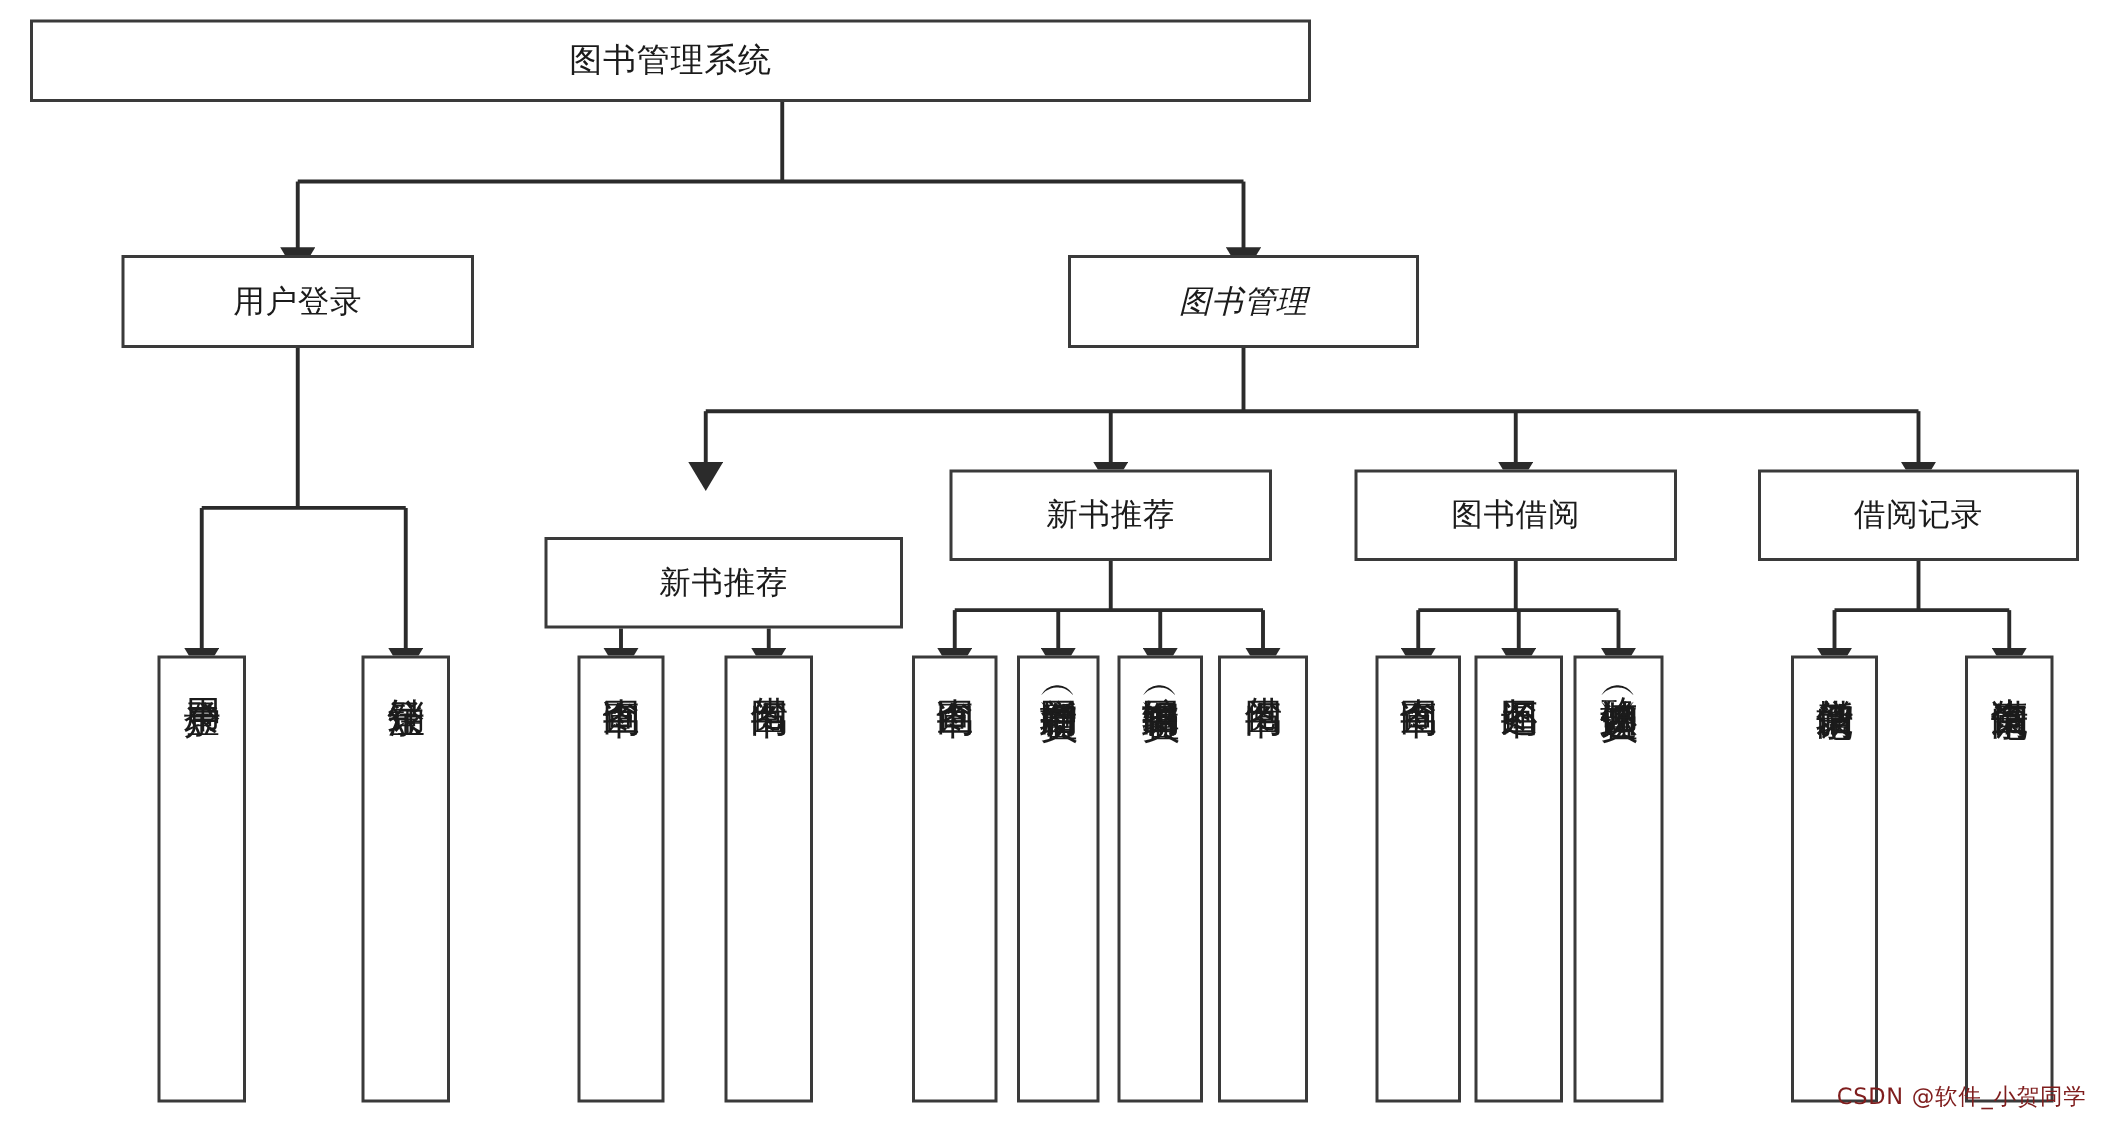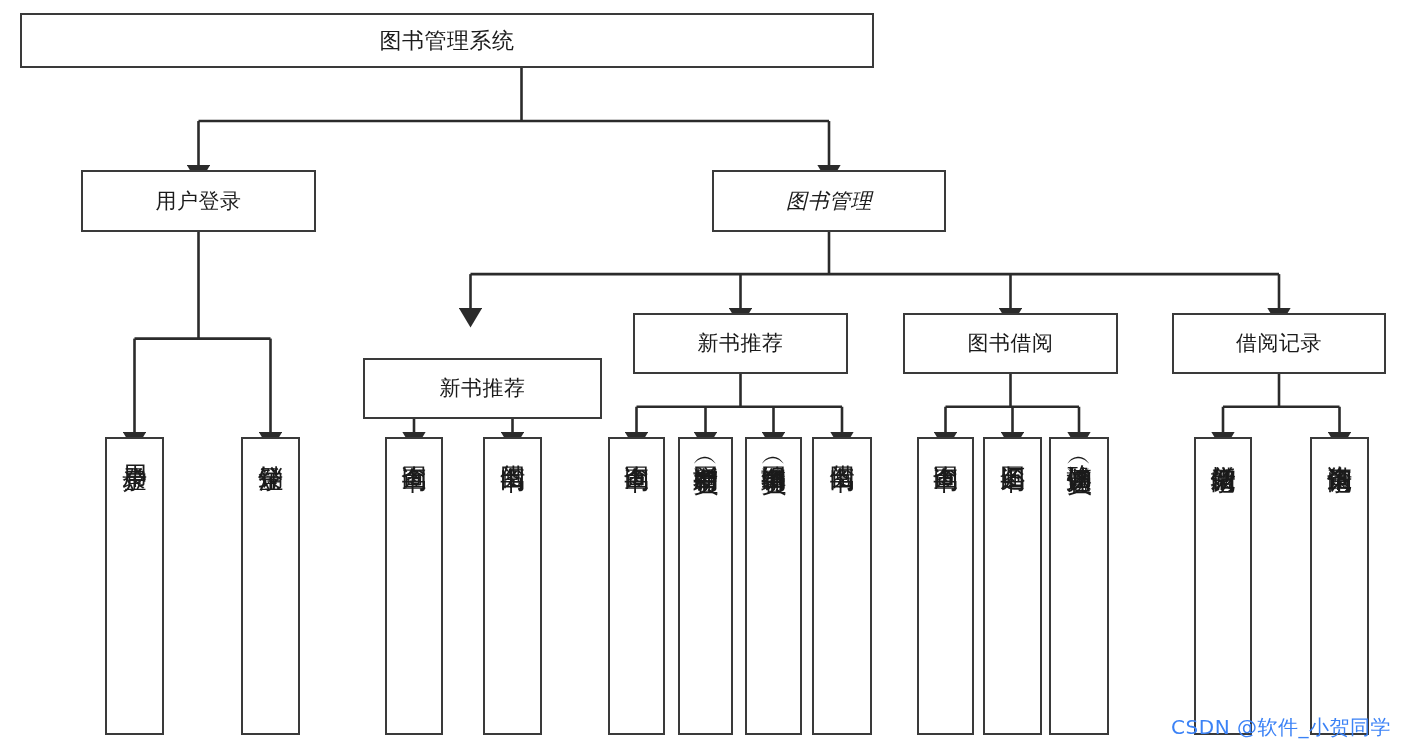--- a/index.html
+++ b/index.html
@@ -54,22 +54,22 @@
     text-orientation: upright;
     font-size: 25px;
     line-height: 1.02;
     letter-spacing: 1px;
     white-space: nowrap;
   }
   .watermark {
     position: absolute;
     right: 14px;
     bottom: 6px;
-    font-size: 20px;
-    color: #3b82f6;
+    font-size: 15px;
+    color: #7f1d1d;
     white-space: nowrap;
     z-index: 5;
     letter-spacing: 0.5px;
   }
 </style>
 </head>
 <body>
 
 <div id="canvas">
   <svg id="edges" viewBox="0 0 1405 747" width="1405" height="747">

